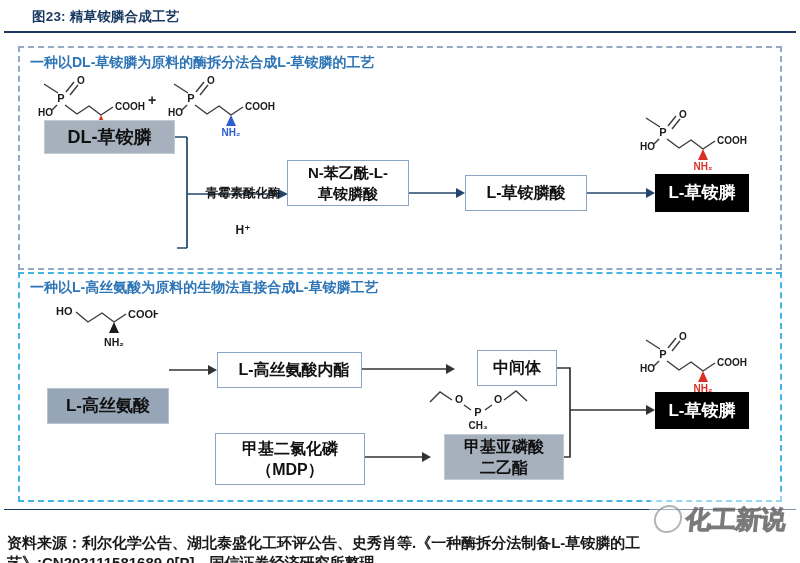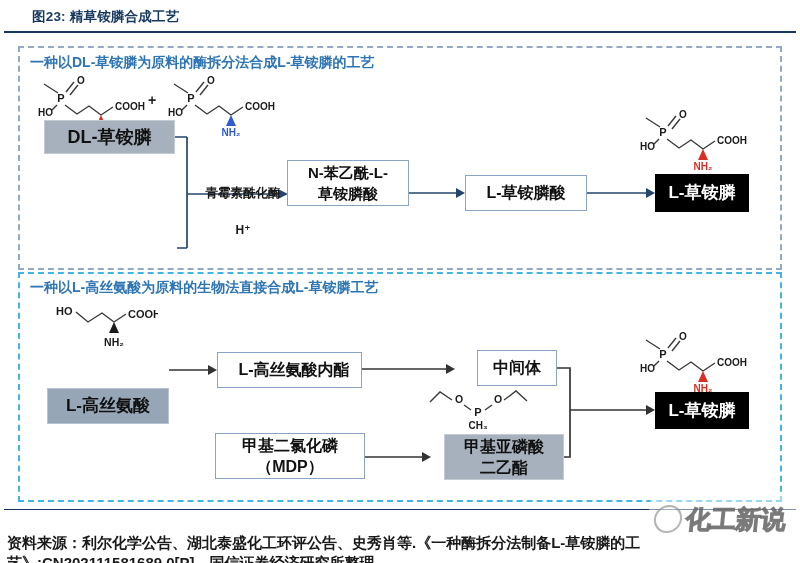--- a/index.html
+++ b/index.html
@@ -162,21 +162,21 @@
       <polyline class="bond" points="6,24 16,14 28,22"></polyline>
       <text x="35" y="25" font-size="10.5" text-anchor="middle">O</text>
       <line class="bond" x1="40" y1="27" x2="47" y2="32"></line>
       <text x="54" y="38" font-size="11" text-anchor="middle">P</text>
       <line class="bond" x1="61" y1="32" x2="68" y2="27"></line>
       <text x="74" y="25" font-size="10.5" text-anchor="middle">O</text>
       <polyline class="bond" points="80,22 92,13 103,23"></polyline>
       <text x="54" y="51" font-size="10" text-anchor="middle">CH₃</text>
     </svg>
 
-    <div class="abs node white" style="left:195px;top:159px;width:150px;height:46px;font-size:16px;line-height:21px;">
+    <div class="abs node white" style="left:195px;top:159px;width:150px;height:52px;font-size:16px;line-height:21px;">
       <span>甲基二氯化磷</span>
       <span>（MDP）</span>
     </div>
 
     <div class="abs node gray" style="left:424px;top:160px;width:120px;height:46px;font-size:16px;line-height:21px;">
       <span>甲基亚磷酸</span>
       <span>二乙酯</span>
     </div>
 
     <svg class="abs" style="left:616px;top:56px;" width="118" height="64" viewBox="0 0 118 64">

